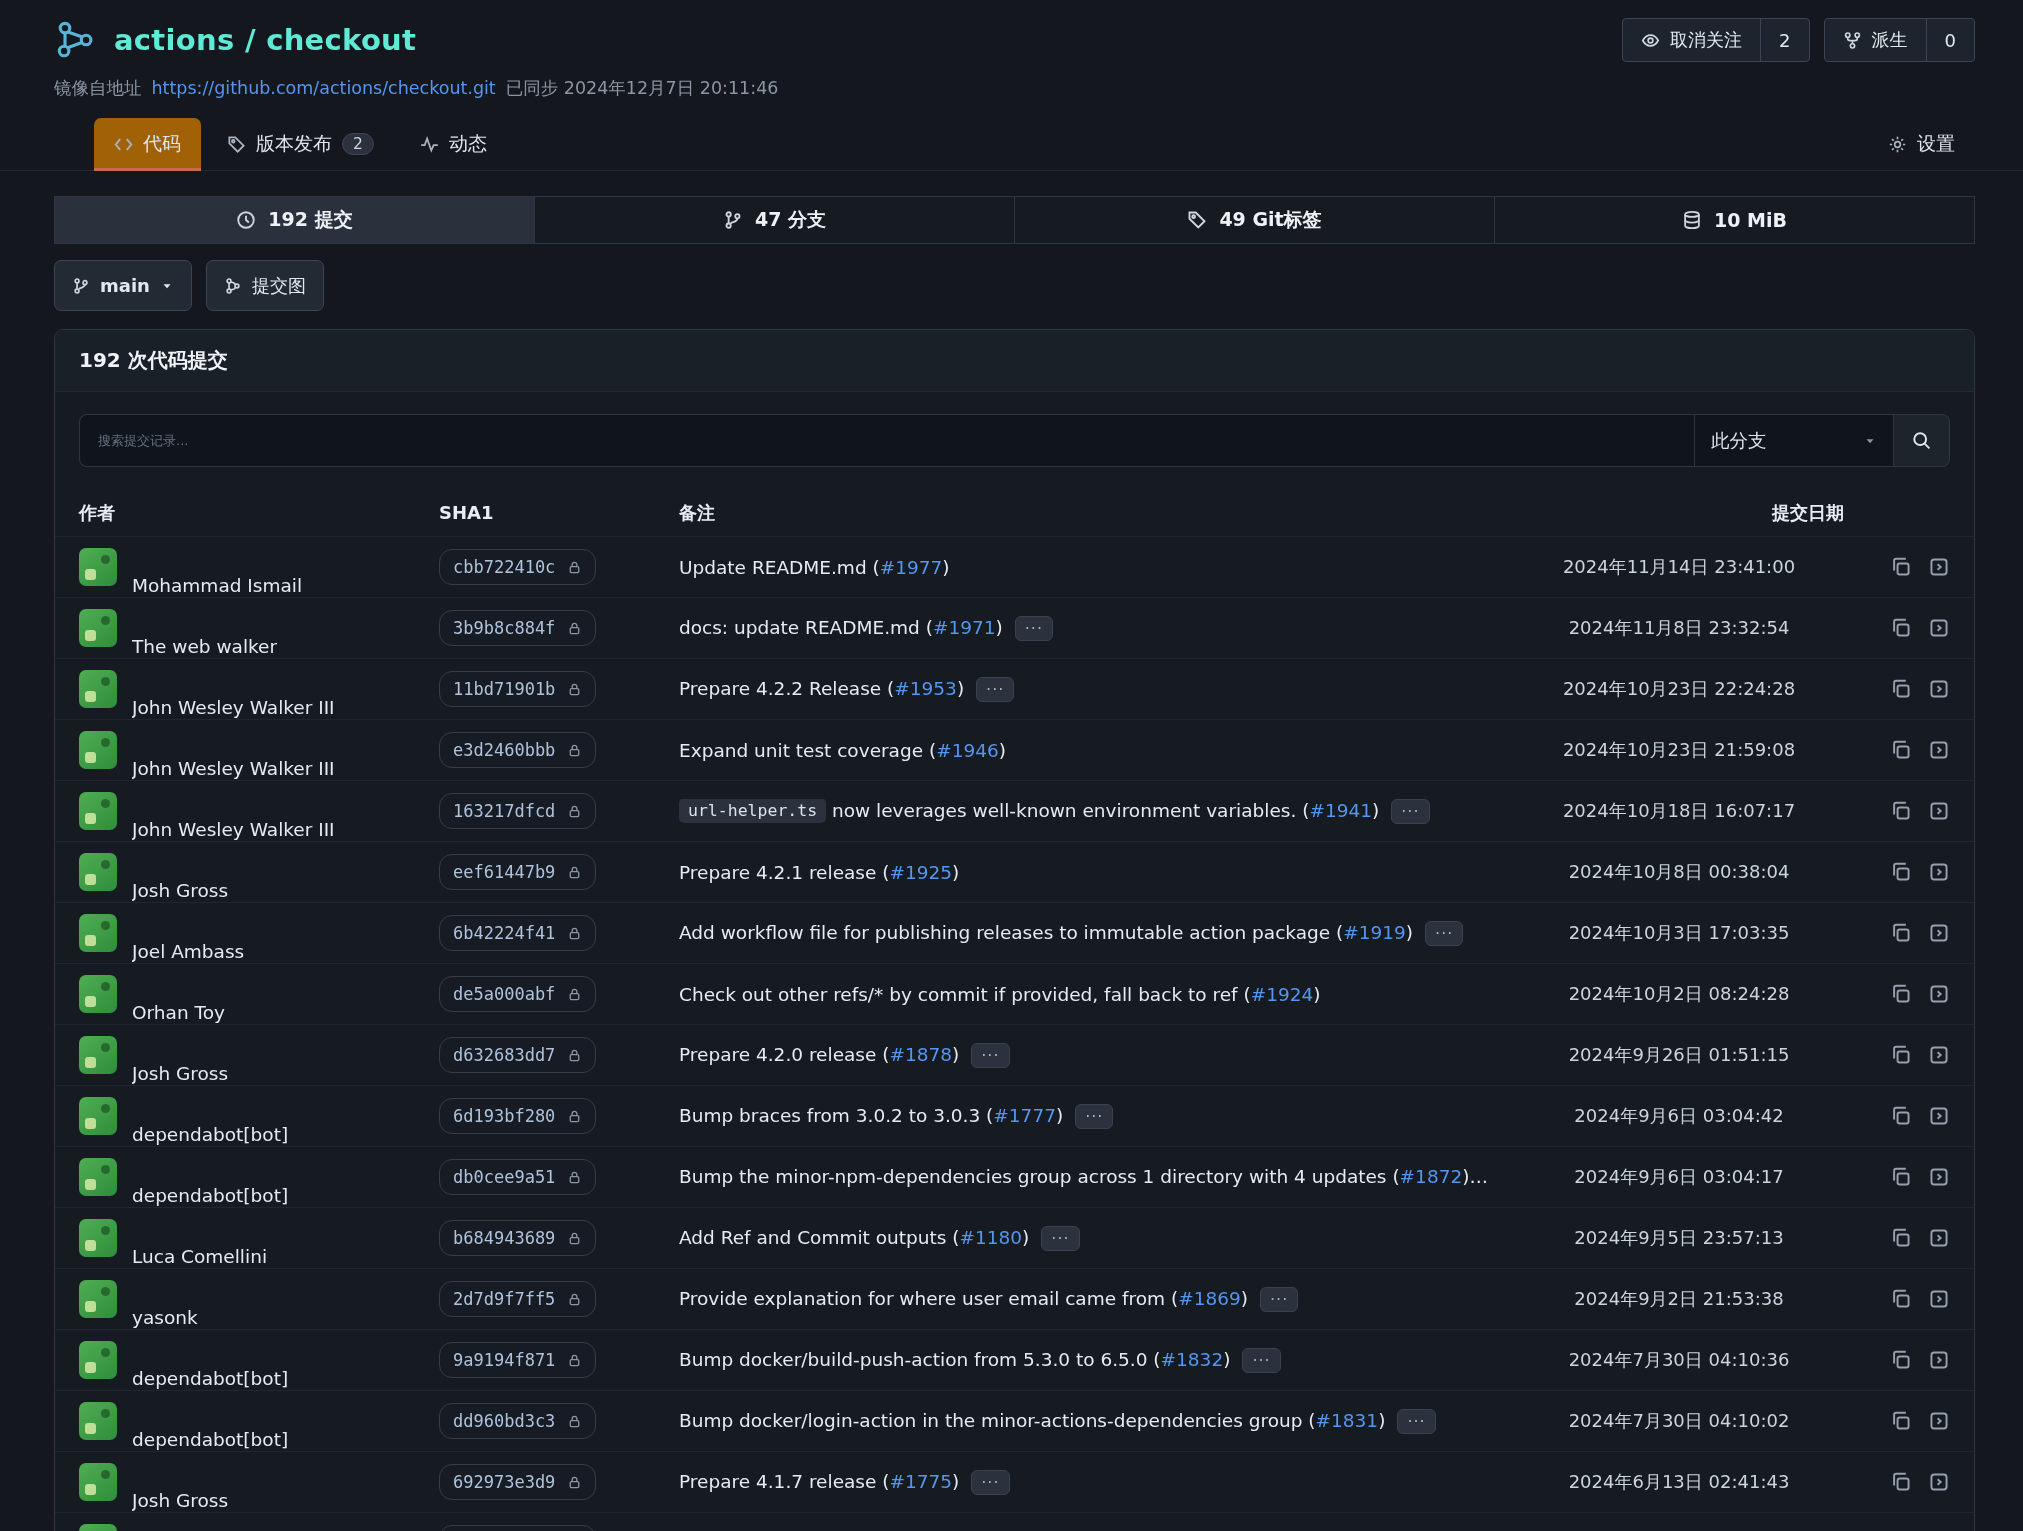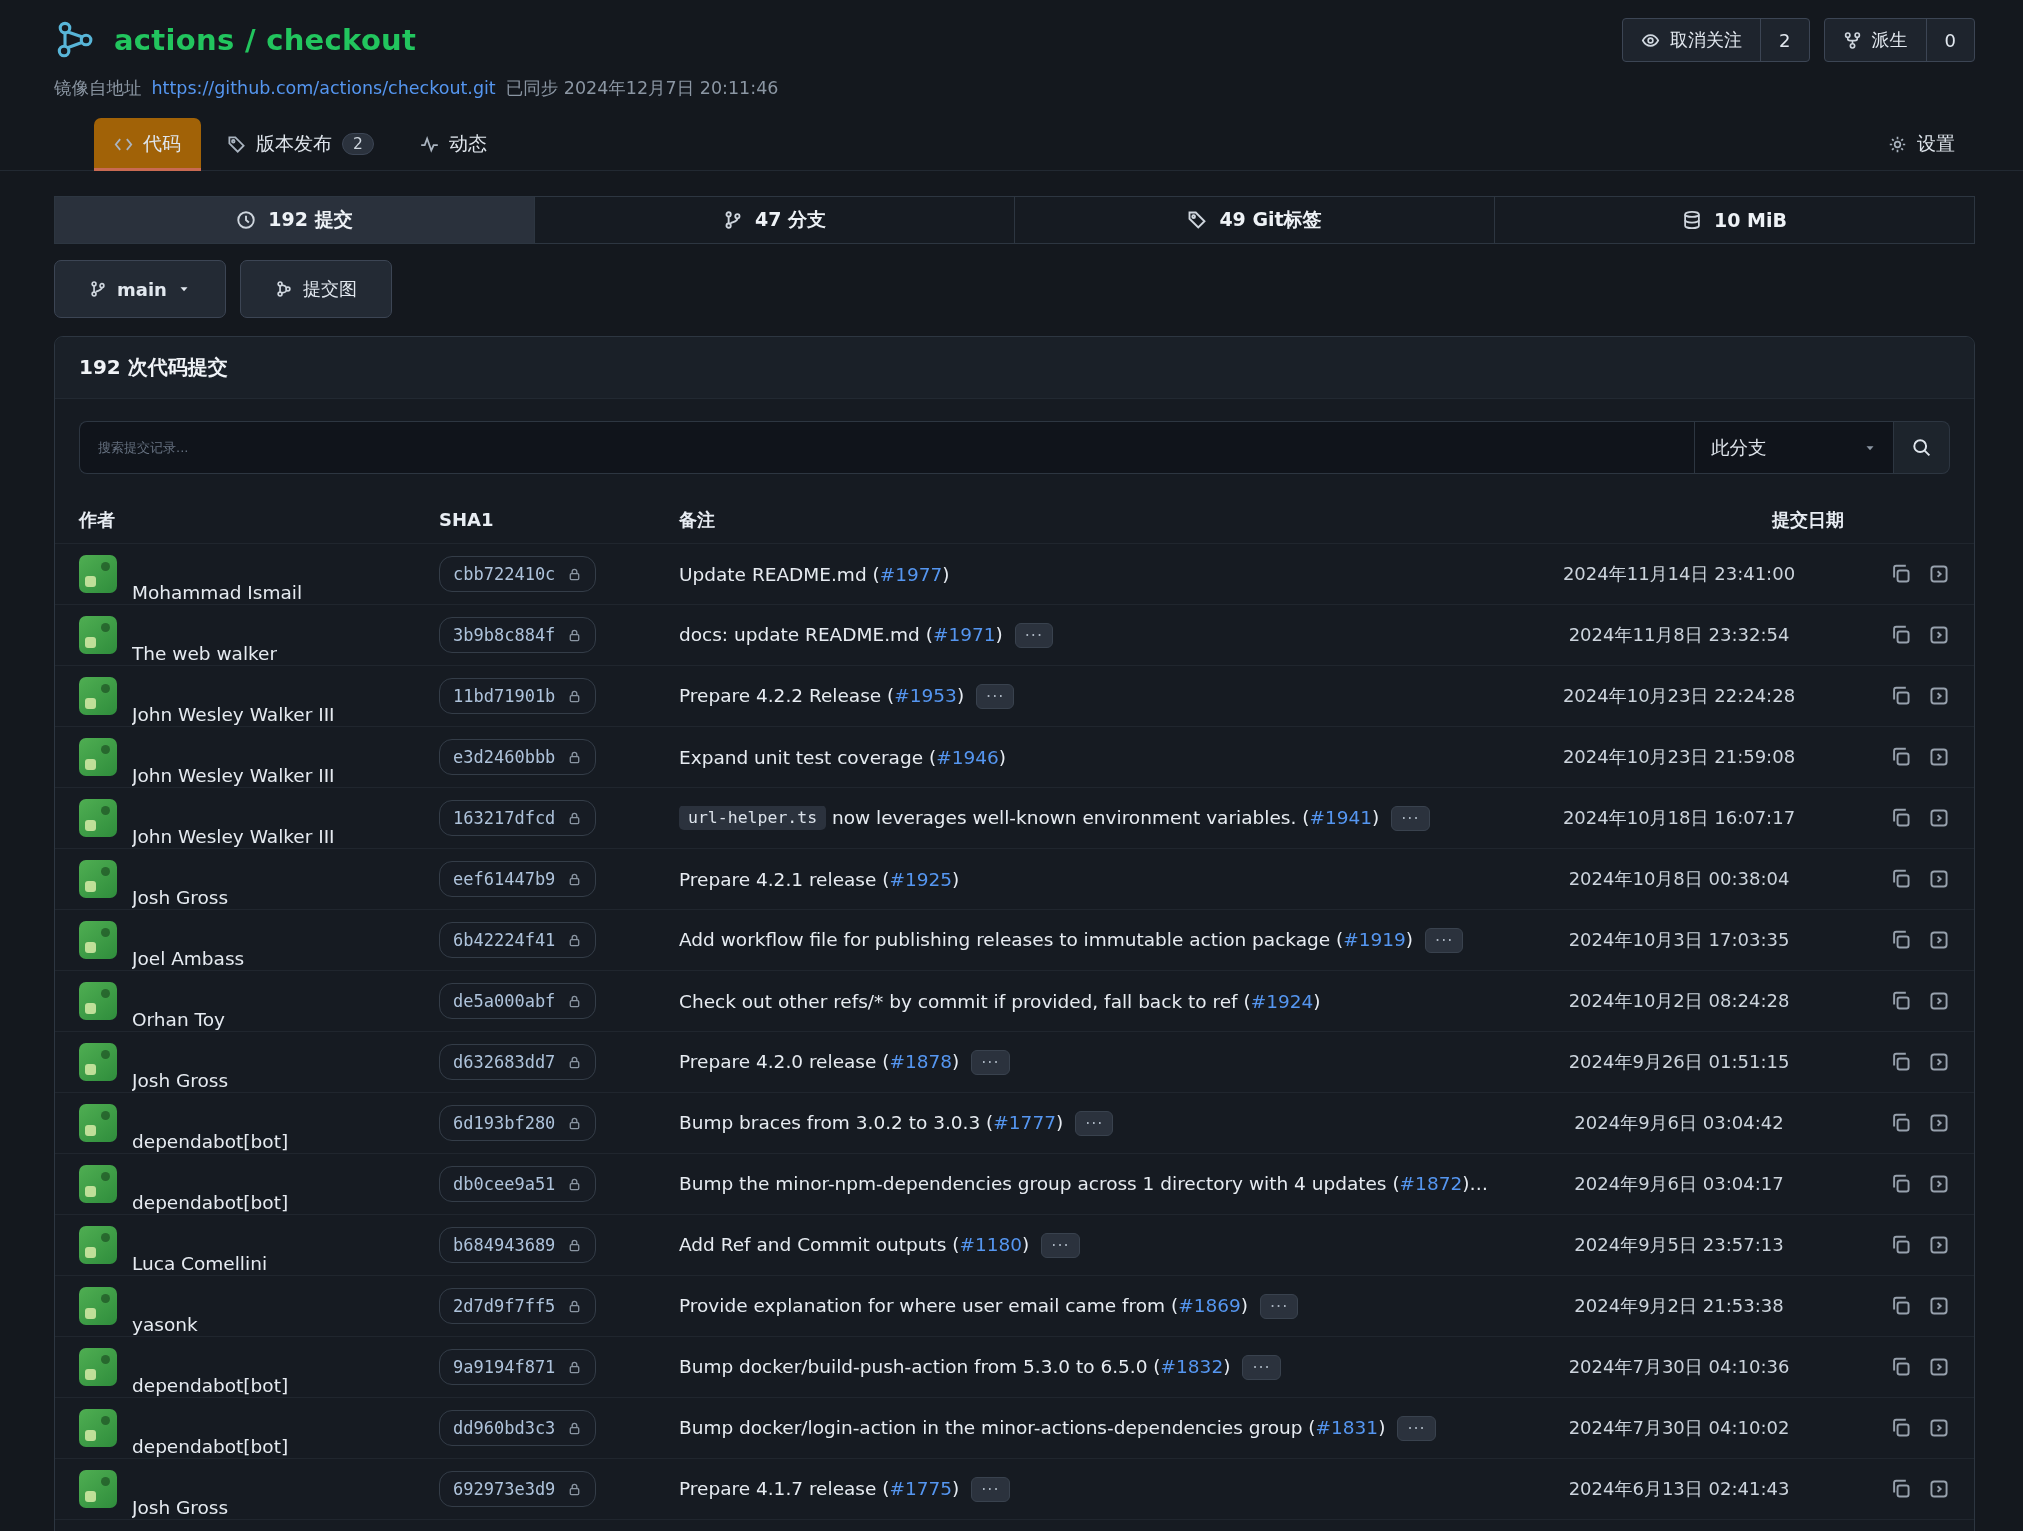--- a/index.html
+++ b/index.html
@@ -29,21 +29,21 @@
     font-family:"DejaVu Sans","Liberation Sans",sans-serif;
     font-size:18px;
   }
   svg{display:block;}
   .container{margin-left:54px;width:1921px;}
 
   
   .repo-header{padding:16px 48px 0 54px;border-bottom:1px solid var(--border-soft);}
   .title-row{display:flex;align-items:center;gap:16px;height:48px;}
   .logo{width:44px;height:44px;color:#58b5d8;}
-  .repo-title{font-size:29px;font-weight:600;color:#22c55e;letter-spacing:.3px;}
+  .repo-title{font-size:29px;font-weight:600;color:#5eead4;letter-spacing:.3px;}
   .header-actions{margin-left:auto;display:flex;gap:14px;}
   .btn-group{display:flex;border:1px solid var(--btn-border);border-radius:4px;overflow:hidden;background:var(--btn-bg);}
   .btn-group .gbtn{
     display:flex;align-items:center;gap:10px;height:42px;padding:0 18px;
     background:transparent;border:none;color:var(--text);font-size:18px;cursor:pointer;
     font-family:inherit;
   }
   .btn-group .gbtn + .gbtn{border-left:1px solid var(--btn-border);}
   .btn-group .gicon{color:#cfd6de;}
 
@@ -76,21 +76,21 @@
     flex:1;display:flex;align-items:center;justify-content:center;gap:12px;
     font-size:19px;font-weight:600;color:#eef2f6;cursor:pointer;text-decoration:none;
   }
   .seg + .seg{border-left:1px solid var(--border);}
   .seg.active{background:var(--seg-active);}
   .seg .sicon{color:#cfd6de;}
 
   
   .branch-row{margin-top:16px;display:flex;gap:14px;}
   .tool-btn{
-    display:flex;align-items:center;gap:10px;height:58px;padding:0 34px;
+    display:flex;align-items:center;gap:10px;height:51px;padding:0 17px;
     background:#232a34;border:1px solid var(--btn-border);border-radius:7px;
     color:var(--text);font-size:18px;cursor:pointer;font-family:inherit;
   }
   .tool-btn .bname{font-weight:700;}
   .tool-btn .ticon{color:#cfd6de;}
 
   
   .commits-panel{
     margin-top:18px;border:1px solid var(--border);border-radius:9px;
     background:var(--panel-bg);overflow:hidden;

